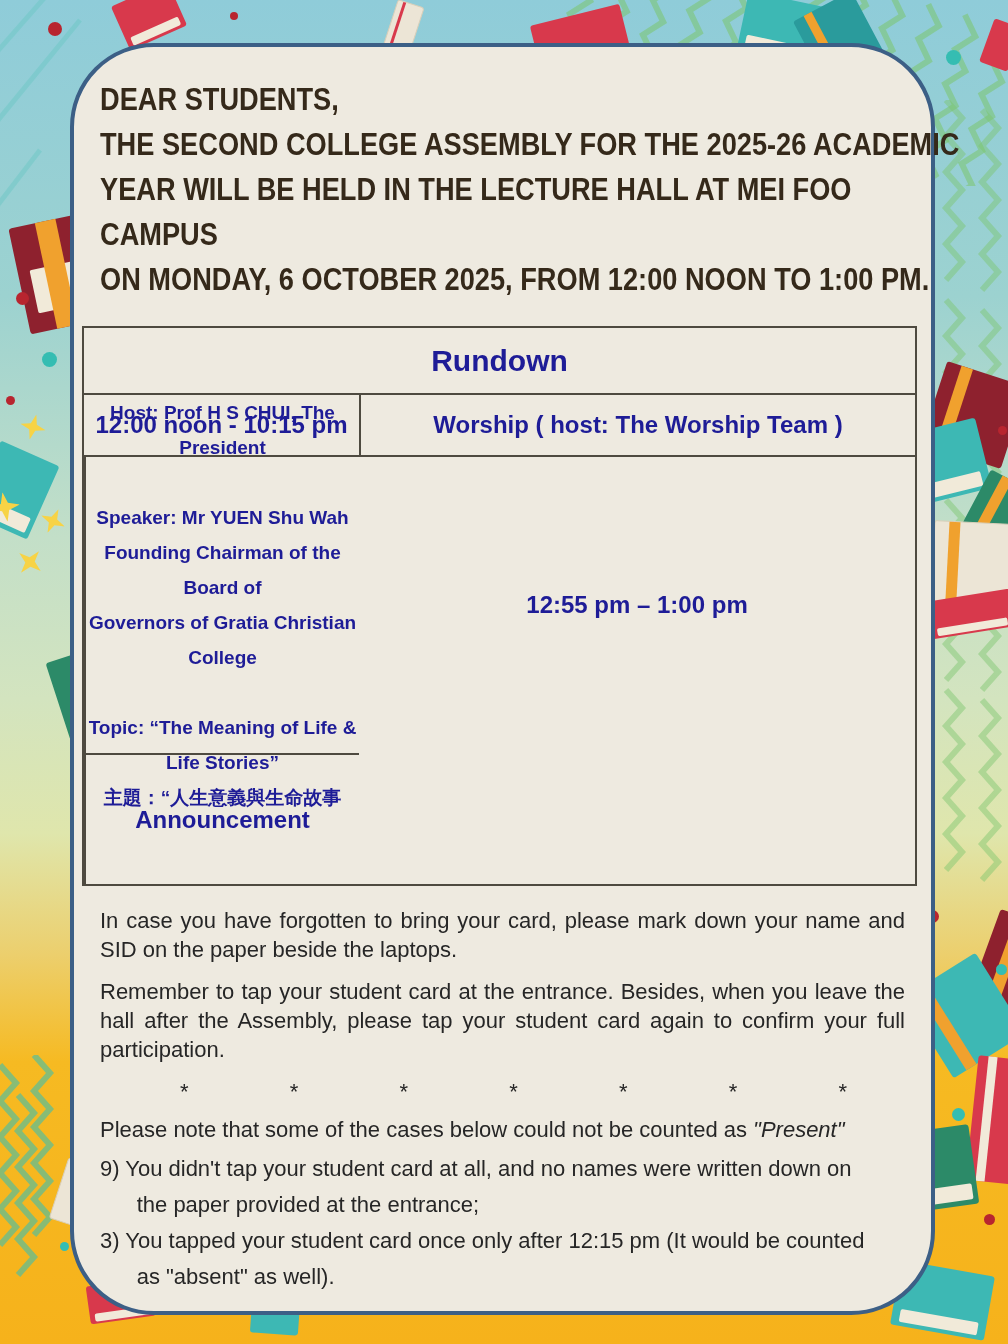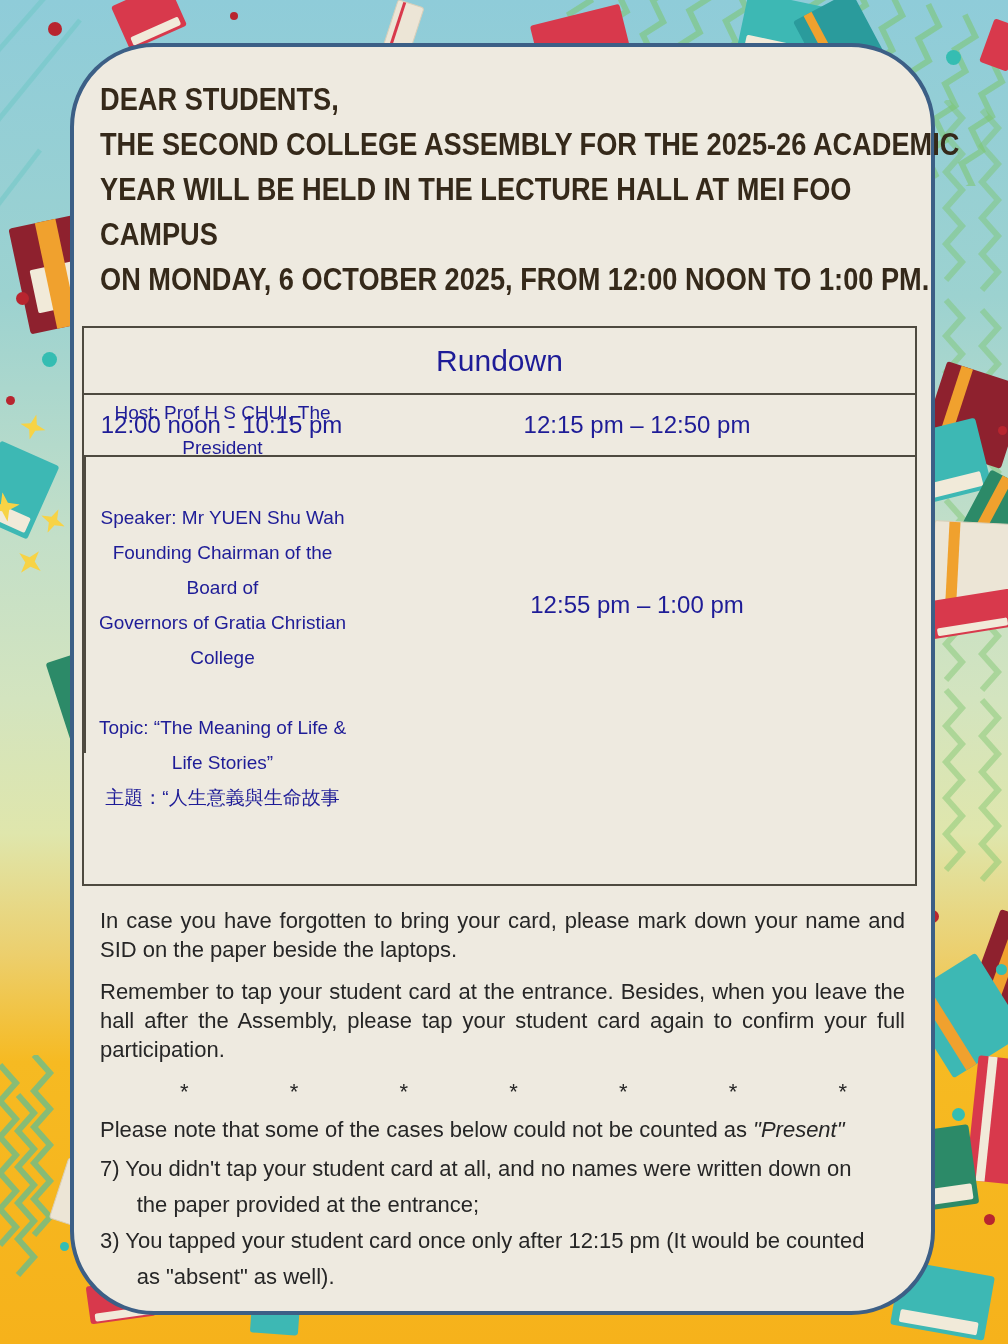--- a/index.html
+++ b/index.html
@@ -24,21 +24,21 @@
   .zz{position:absolute;}
   
   .card{position:absolute;left:70px;top:43px;width:865px;height:1272px;background:#eeeae0;
     border:4px solid #3c5f86;border-radius:84px;box-sizing:border-box;}
   .heading{margin:30px 0 0 26px;color:#35291a;font-weight:bold;font-size:32px;line-height:45px;
     white-space:pre-line;transform:scaleX(.85);transform-origin:left top;width:118%;letter-spacing:0;}
   
   .rundown{margin:24px 14px 0 8px;display:grid;grid-template-columns:275px 1fr;
     grid-template-rows:65px 62px 298px 131px;border:2px solid #4e4a40;background:#eeeae0;}
   .rundown .cell{border-top:2px solid #4e4a40;display:flex;align-items:center;justify-content:center;
-    color:#1e1c97;font-weight:normal;font-size:24px;text-align:center;}
+    color:#1e1c97;font-weight:bold;font-size:24px;text-align:center;}
   .rundown .t-title{grid-column:1/3;border-top:none;font-size:30px;}
   .rundown .c-act{border-left:2px solid #4e4a40;}
   .rundown .multiline{white-space:pre-line;line-height:35px;font-size:19px;}
   
   .notes{margin:20px 26px 0 26px;color:#262626;font-size:22px;}
   .notes .lead{font-weight:bold;margin:0 0 10px 0;}
   .notes p.body{margin:0 0 13px 0;line-height:29px;text-align:justify;}
   .stars{display:flex;justify-content:space-between;padding:2px 58px 6px 80px;font-size:22px;color:#262626;}
   .present-line{font-weight:normal;margin:6px 0 8px 0;}
   .present-line em{font-style:italic;}
@@ -192,50 +192,51 @@
 
     <div class="heading">DEAR STUDENTS,
 THE SECOND COLLEGE ASSEMBLY FOR THE 2025-26 ACADEMIC
 YEAR WILL BE HELD IN THE LECTURE HALL AT MEI FOO CAMPUS
 ON MONDAY, 6 OCTOBER 2025, FROM 12:00 NOON TO 1:00 PM.</div>
 
     <div class="rundown">
       <div class="cell t-title">Rundown</div>
 
       <div class="cell c-time">12:00 noon - 10:15 pm</div>
-
-      <div class="cell c-time">12:15 pm – 12:50 pm</div>
+      <div class="cell c-act">Worship ( host: The Worship Team )</div>
+
       <div class="cell c-act multiline">Host: Prof H S CHUI, The President
 
 Speaker: Mr YUEN Shu Wah
 Founding Chairman of the Board of
 Governors of Gratia Christian College
 
 Topic: “The Meaning of Life &amp; Life Stories”
 主題：“人生意義與生命故事</div>
 
       <div class="cell c-time">12:55 pm – 1:00 pm</div>
+      <div class="cell c-act">Announcement</div>
     </div>
 
     <div class="notes">
       <p class="body">In case you have forgotten to bring your card, please mark down your name and SID on the paper beside the laptops.</p>
       <p class="body">Remember to tap your student card at the entrance. Besides, when you leave the hall after the Assembly, please tap your student card again to confirm your full participation.</p>
 
       <div class="stars">
         <span>*</span>
         <span>*</span>
         <span>*</span>
         <span>*</span>
         <span>*</span>
         <span>*</span>
         <span>*</span>
       </div>
 
       <p class="present-line"><span>Please note that some of the cases below could not be counted as </span><em>"Present"</em></p>
 
-      <p class="case-item">7) You didn't tap your student card at all, and no names were written down on
+      <p class="case-item">9) You didn't tap your student card at all, and no names were written down on
       the paper provided at the entrance;</p>
       <p class="case-item">3) You tapped your student card once only after 12:15 pm (It would be counted
       as "absent" as well).</p>
     </div>
 
   </div>
 </div>
 
 </body></html>

